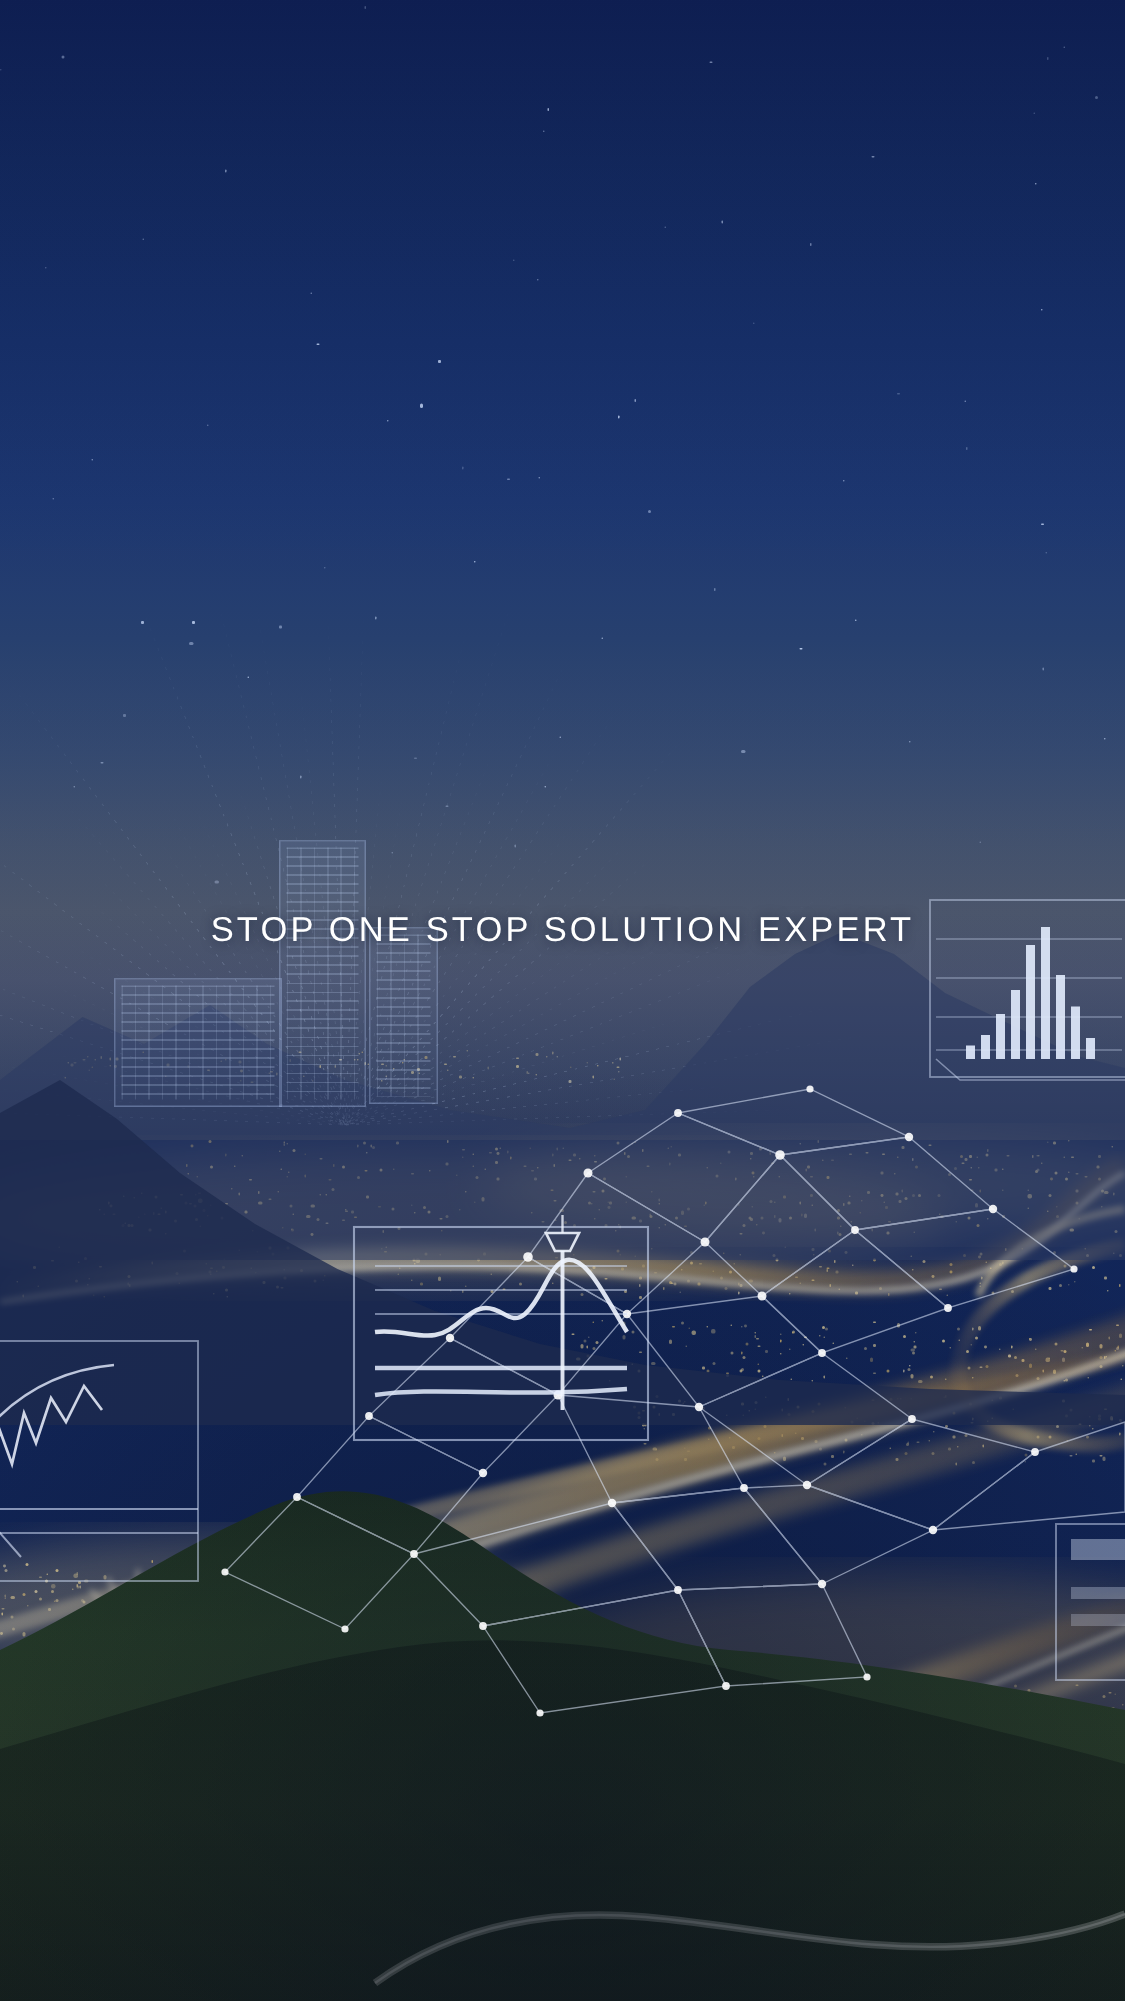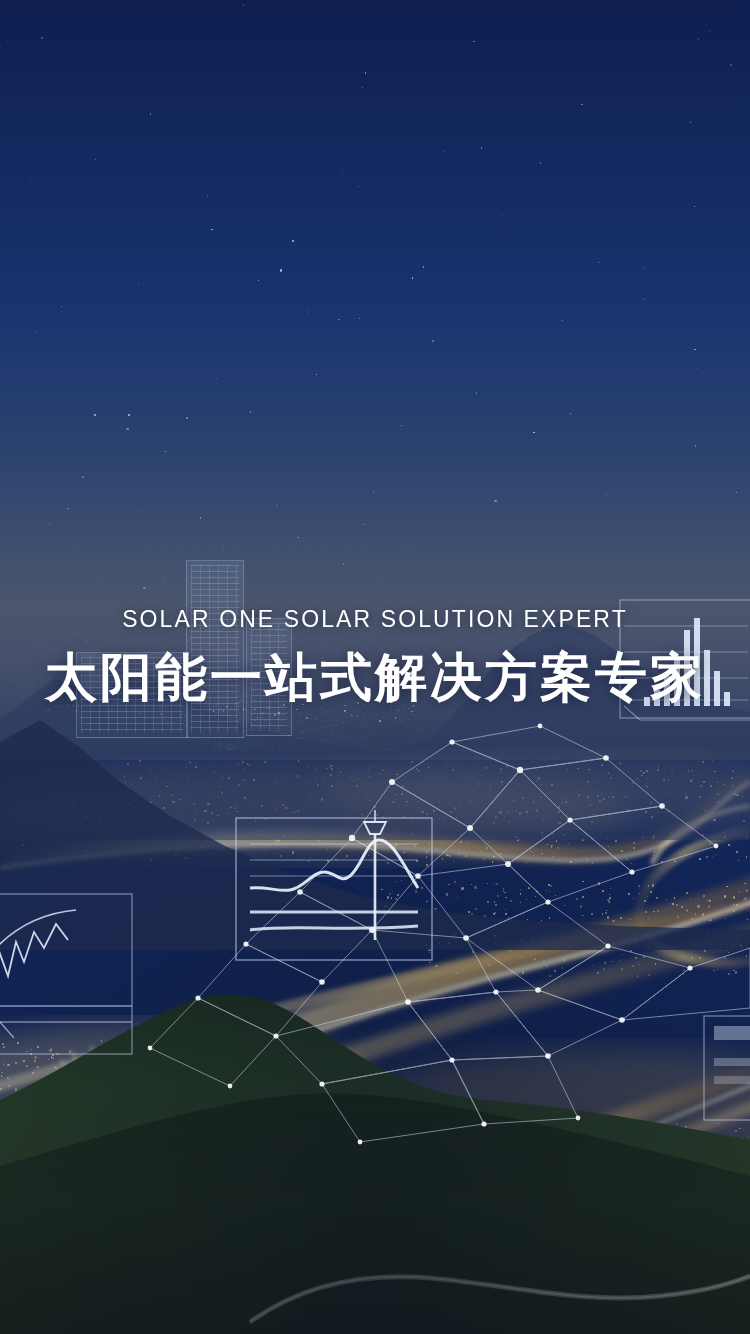--- a/index.html
+++ b/index.html
@@ -1737,17 +1737,16 @@
       <rect x="4" y="6" width="104" height="104" fill="none" stroke="#cfdcf6" stroke-width="1.3" opacity=".5"></rect>
       <rect x="14" y="16" width="84" height="14" fill="#dfe9fb" opacity=".4"></rect>
       <rect x="14" y="48" width="84" height="8" fill="#dfe9fb" opacity=".3"></rect>
       <rect x="14" y="66" width="60" height="8" fill="#dfe9fb" opacity=".25"></rect>
     </svg>
   </div>
 
   <div class="tint"></div>
 
   <div class="copy">
-    <div class="eyebrow">SOLAR ONE SOLAR SOLUTION EXPERT</div>
-    <div class="headline">太阳能一站式解决方案专家</div>
+    <div class="eyebrow">STOP ONE STOP SOLUTION EXPERT</div>
   </div>
 
 </div>
 
 </body></html>

